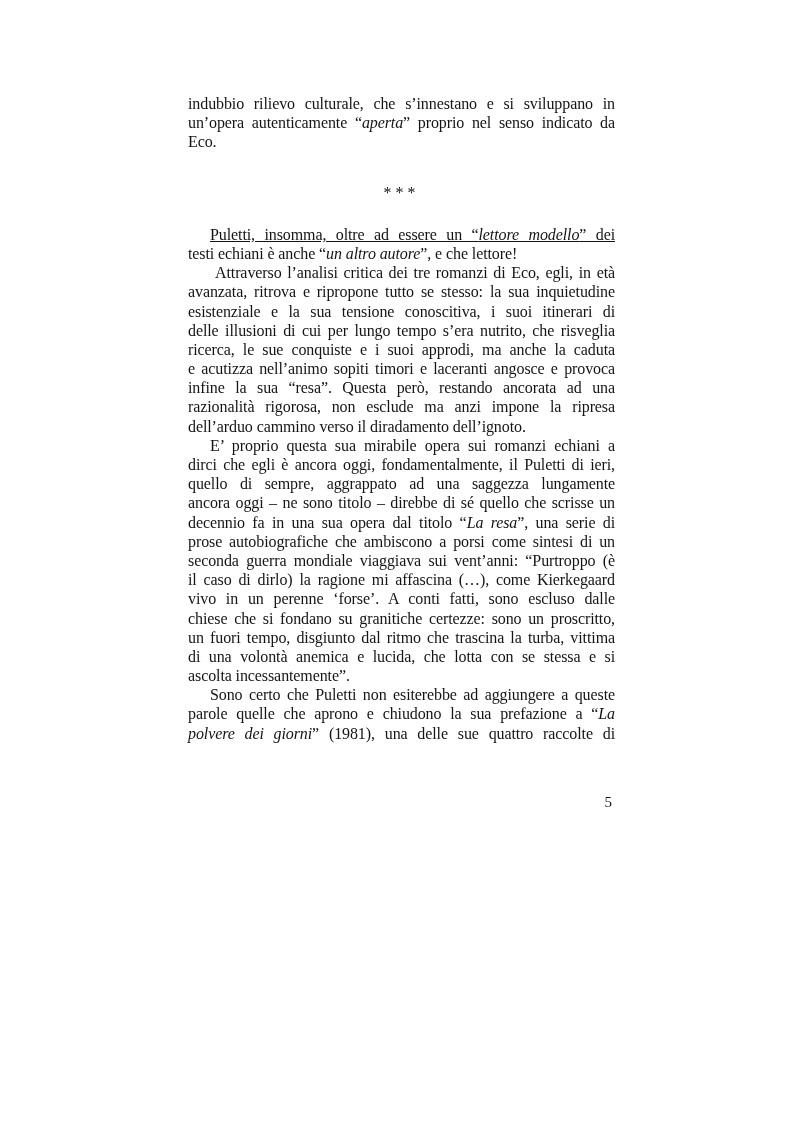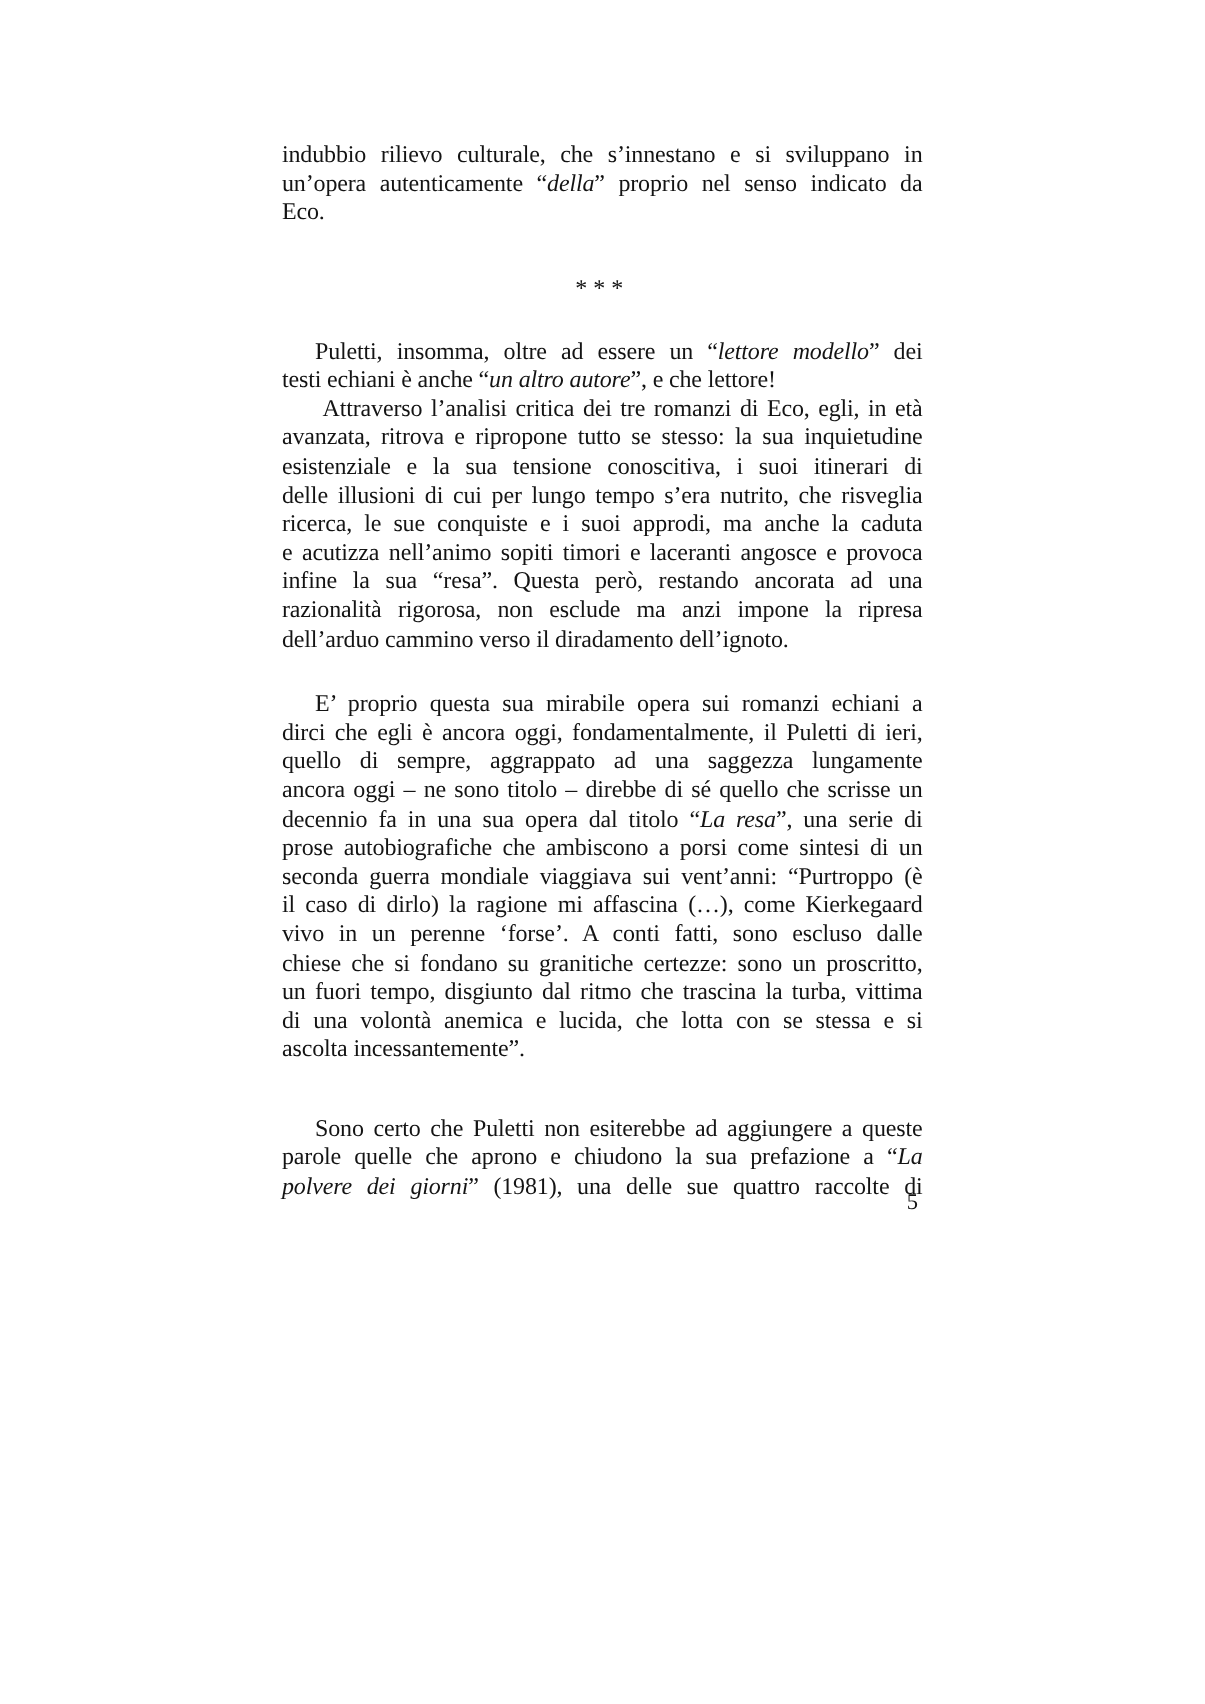--- a/index.html
+++ b/index.html
@@ -66,54 +66,54 @@
     color: #141414;
   }
 </style>
 </head>
 <body>
 
 <div class="page">
   <div class="text-column">
       <div class="paragraph">
         <div class="line"><span>indubbio rilievo culturale, che s’innestano e si sviluppano in</span></div>
-        <div class="line"><span>un’opera autenticamente “</span><span class="it">della</span><span>” proprio nel senso indicato da</span></div>
+        <div class="line"><span>un’opera autenticamente “</span><span class="it">aperta</span><span>” proprio nel senso indicato da</span></div>
         <div class="line end"><span>Eco.</span></div>
       </div>
       <div class="separator">***</div>
       <div class="paragraph">
-        <div class="line" style="padding-left: 22px;"><span>Puletti, insomma, oltre ad essere un “</span><span class="it">lettore modello</span><span>” dei</span></div>
+        <div class="line" style="padding-left: 22px; text-decoration: underline;"><span>Puletti, insomma, oltre ad essere un “</span><span class="it">lettore modello</span><span>” dei</span></div>
         <div class="line end"><span>testi echiani è anche “</span><span class="it">un altro autore</span><span>”, e che lettore!</span></div>
       </div>
       <div class="paragraph">
         <div class="line" style="padding-left: 27px;"><span>Attraverso l’analisi critica dei tre romanzi di Eco, egli, in età</span></div>
         <div class="line"><span>avanzata, ritrova e ripropone tutto se stesso: la sua inquietudine</span></div>
         <div class="line"><span>esistenziale e la sua tensione conoscitiva, i suoi itinerari di</span></div>
         <div class="line"><span>delle illusioni di cui per lungo tempo s’era nutrito, che risveglia</span></div>
         <div class="line"><span>ricerca, le sue conquiste e i suoi approdi, ma anche la caduta</span></div>
         <div class="line"><span>e acutizza nell’animo sopiti timori e laceranti angosce e provoca</span></div>
         <div class="line"><span>infine la sua “resa”. Questa però, restando ancorata ad una</span></div>
         <div class="line"><span>razionalità rigorosa, non esclude ma anzi impone la ripresa</span></div>
         <div class="line end"><span>dell’arduo cammino verso il diradamento dell’ignoto.</span></div>
       </div>
       <div class="paragraph">
-        <div class="line" style="padding-left: 22px; margin-top: 24px;"><span>E’ proprio questa sua mirabile opera sui romanzi echiani a</span></div>
+        <div class="line" style="padding-left: 22px;"><span>E’ proprio questa sua mirabile opera sui romanzi echiani a</span></div>
         <div class="line"><span>dirci che egli è ancora oggi, fondamentalmente, il Puletti di ieri,</span></div>
         <div class="line"><span>quello di sempre, aggrappato ad una saggezza lungamente</span></div>
         <div class="line"><span>ancora oggi – ne sono titolo – direbbe di sé quello che scrisse un</span></div>
         <div class="line"><span>decennio fa in una sua opera dal titolo “</span><span class="it">La resa</span><span>”, una serie di</span></div>
         <div class="line"><span>prose autobiografiche che ambiscono a porsi come sintesi di un</span></div>
         <div class="line"><span>seconda guerra mondiale viaggiava sui vent’anni: “Purtroppo (è</span></div>
         <div class="line"><span>il caso di dirlo) la ragione mi affascina (…), come Kierkegaard</span></div>
         <div class="line"><span>vivo in un perenne ‘forse’. A conti fatti, sono escluso dalle</span></div>
         <div class="line"><span>chiese che si fondano su granitiche certezze: sono un proscritto,</span></div>
         <div class="line"><span>un fuori tempo, disgiunto dal ritmo che trascina la turba, vittima</span></div>
         <div class="line"><span>di una volontà anemica e lucida, che lotta con se stessa e si</span></div>
         <div class="line end"><span>ascolta incessantemente”.</span></div>
       </div>
       <div class="paragraph">
-        <div class="line" style="padding-left: 22px; margin-top: 34px;"><span>Sono certo che Puletti non esiterebbe ad aggiungere a queste</span></div>
+        <div class="line" style="padding-left: 22px;"><span>Sono certo che Puletti non esiterebbe ad aggiungere a queste</span></div>
         <div class="line"><span>parole quelle che aprono e chiudono la sua prefazione a “</span><span class="it">La</span></div>
         <div class="line"><span class="it">polvere dei giorni</span><span>” (1981), una delle sue quattro raccolte di</span></div>
       </div>
     </div>
   <div class="page-number">5</div>
 </div>
 
 </body></html>

